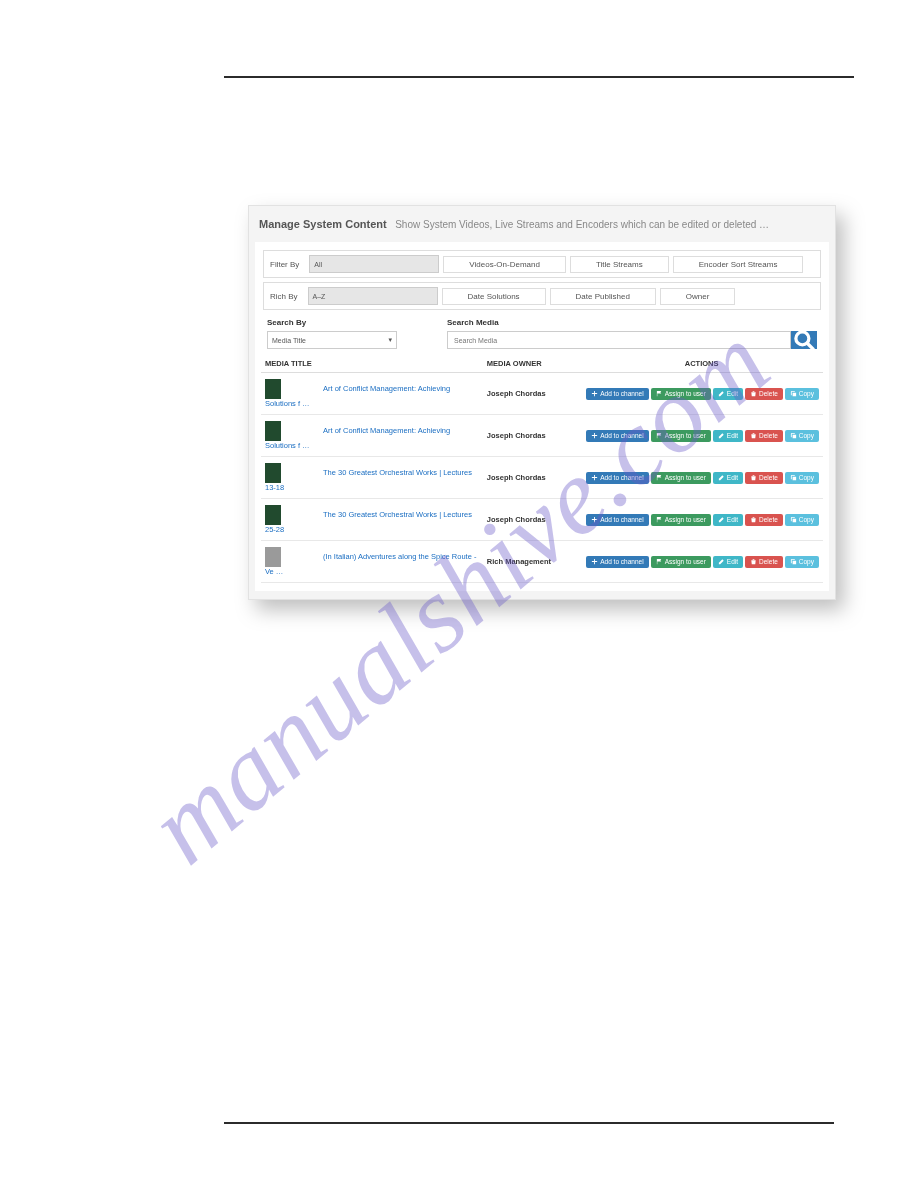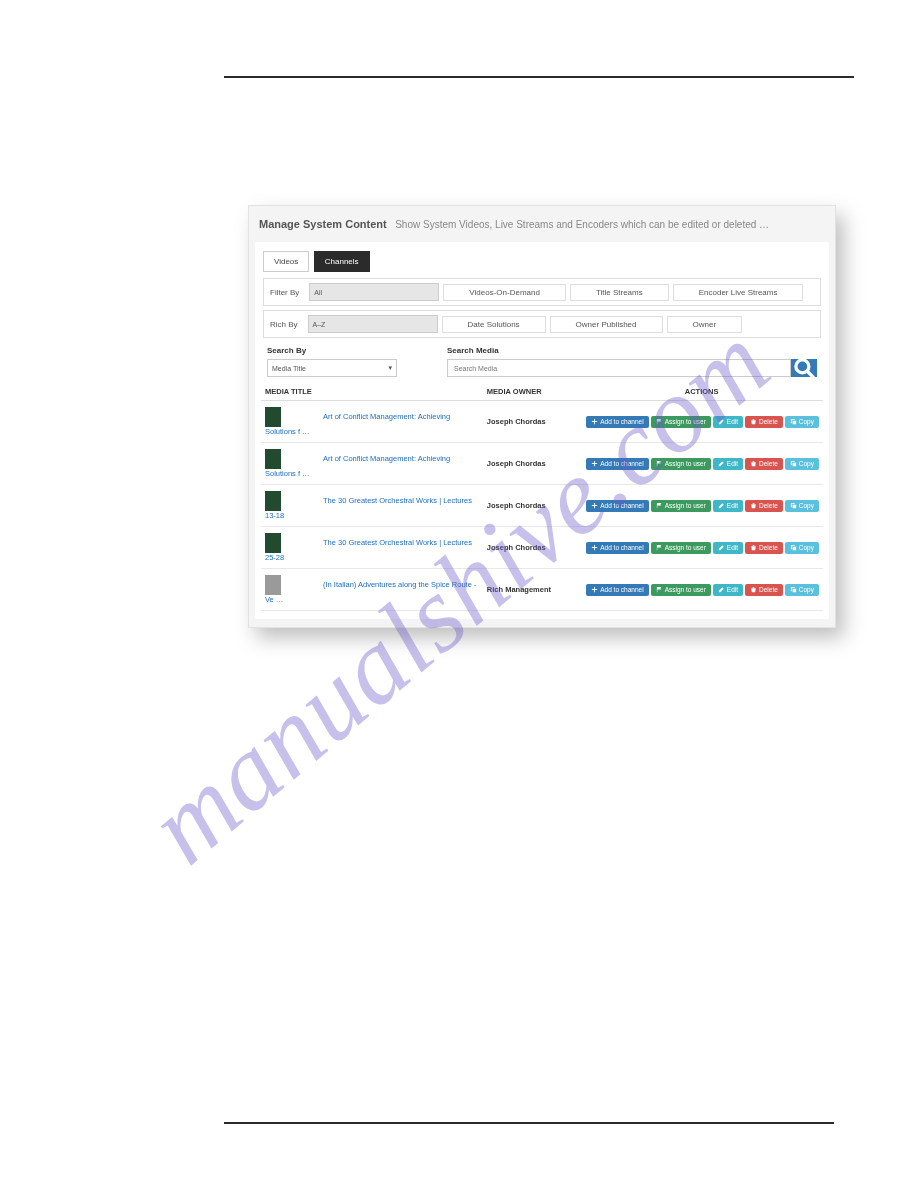--- a/index.html
+++ b/index.html
@@ -122,38 +122,34 @@
 
 <div class="shot-wrap">
   <div class="panel">
     <div class="panel-head">
       <span class="panel-title">Manage System Content</span>
       <span class="panel-sub">Show System Videos, Live Streams and Encoders which can be edited or deleted …</span>
     </div>
 
     <div class="white-body">
 
-      <div class="tabs">
-        <span class="tab">Videos</span>
-        <span class="tab active">Channels</span>
-      </div>
 
       <div class="filter-row">
         <span class="lbl">Filter By</span>
         <span class="pill sel">All</span>
         <span class="pill">Videos-On-Demand</span>
         <span class="pill">Title Streams</span>
-        <span class="pill">Encoder Live Streams</span>
+        <span class="pill">Encoder Sort Streams</span>
       </div>
 
       <div class="filter-row">
         <span class="lbl">Rich By</span>
         <span class="pill sel">A–Z</span>
         <span class="pill">Date Solutions</span>
-        <span class="pill">Owner Published</span>
+        <span class="pill">Date Published</span>
         <span class="pill">Owner</span>
       </div>
 
       <div class="search-row">
         <div class="search-col" style="flex:0 0 150px;">
           <div class="search-lbl">Search By</div>
           <div class="sel">
             <span>Media Title</span>
             <span class="caret">▾</span>
           </div>

